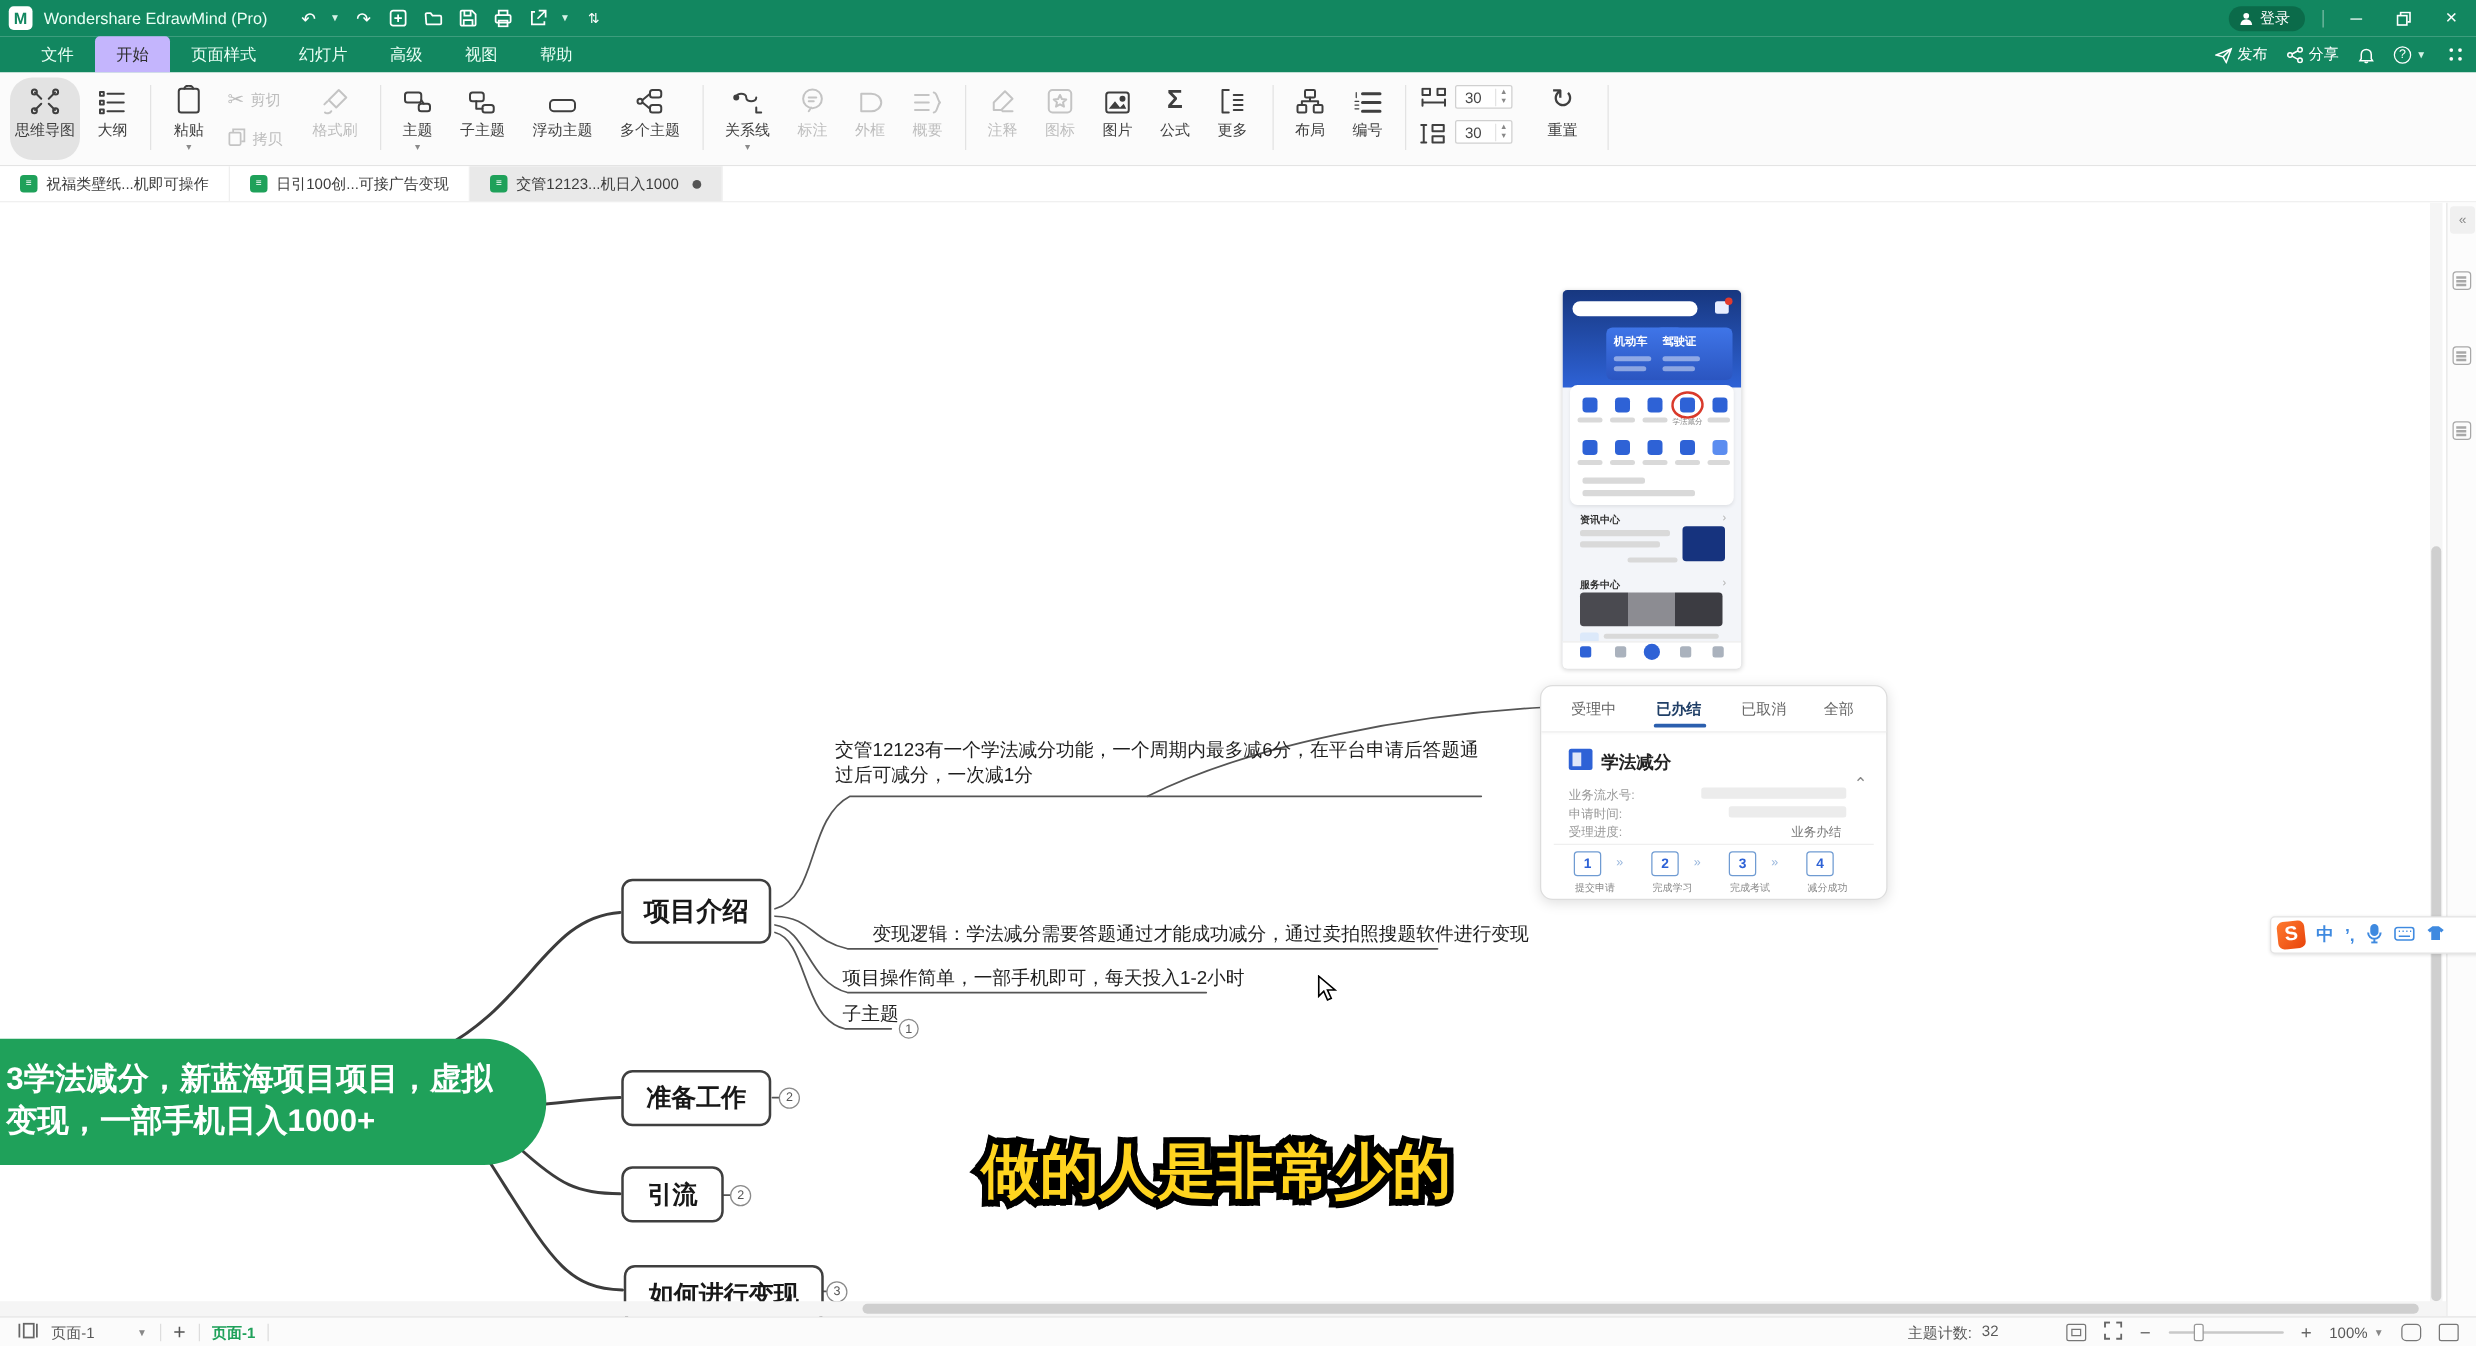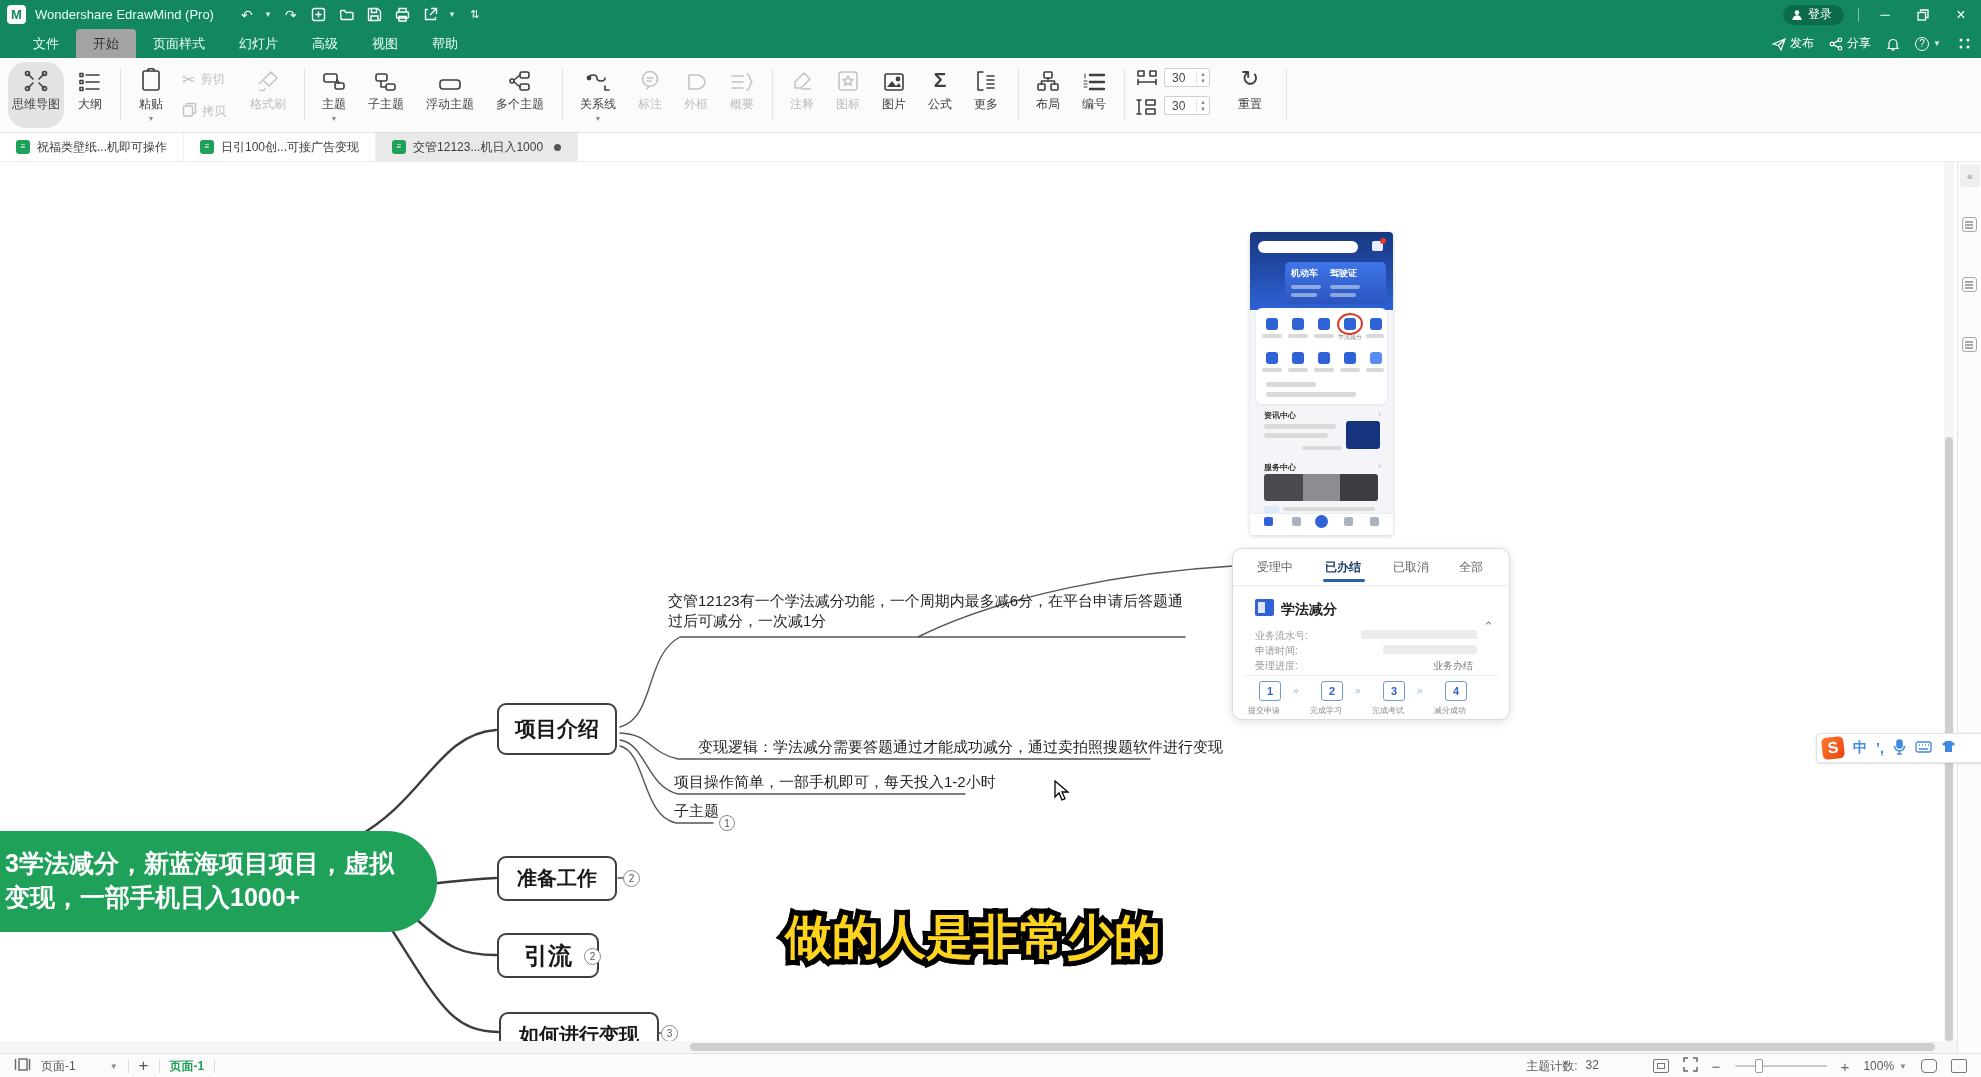--- a/index.html
+++ b/index.html
@@ -16,21 +16,21 @@
   .qbtn svg { display:block; }
   .qcaret { font-size:8px; color:#d6f2e6; width:10px; }
   .tb-right { position:absolute; right:8px; top:0; height:29px; display:flex; align-items:center; gap:14px; }
   .login-pill { background:#0b6b4a; border-radius:11px; height:20px; padding:0 12px 0 8px; display:flex; align-items:center; gap:5px; font-size:12px; color:#fff; }
   .vsep { width:1px; height:14px; background:rgba(255,255,255,.45); }
   .winbtn { width:24px; height:20px; display:flex; align-items:center; justify-content:center; font-size:13px; color:#fff; }
 
   
   #menubar { position:absolute; left:0; top:29px; width:1981px; height:29px; background:#128760; display:flex; align-items:center; }
   .menu-item { color:#eafff5; font-size:13px; padding:0 17px; height:29px; display:flex; align-items:center; }
-  .menu-item.active { background:#a3a3a3; color:#2f2f2f; border-radius:4px 4px 0 0; }
+  .menu-item.active { background:#c4b5fd; color:#2f2f2f; border-radius:4px 4px 0 0; }
   .menu-right { position:absolute; right:10px; top:0; height:29px; display:flex; align-items:center; gap:15px; color:#fff; font-size:12px; }
   .mr-item { display:flex; align-items:center; gap:4px; color:#fff; }
   .q-circle { width:14px; height:14px; border:1.2px solid #fff; border-radius:50%; font-size:10px; display:flex; align-items:center; justify-content:center; }
 
   
   #toolbar { position:absolute; left:0; top:58px; width:1981px; height:75px; background:#fbfbfb; border-bottom:1px solid #e4e4e4; }
   .tbtn { position:absolute; top:4px; height:66px; display:flex; flex-direction:column; align-items:center; justify-content:flex-start; color:#3f3f3f; border-radius:4px; }
   .tbtn .ticon { height:30px; display:flex; align-items:flex-end; justify-content:center; }
   .tbtn .tl { font-size:12px; margin-top:4px; white-space:nowrap; }
   .tbtn .car { font-size:7px; color:#8a8a8a; margin-top:2px; }
@@ -96,21 +96,21 @@
   .pbook { position:absolute; left:22px; top:50px; width:19px; height:17px; background:#2e62d6; border-radius:2px; }
   .pbook::after { content:""; position:absolute; left:3px; top:3px; width:7px; height:11px; background:#fff; opacity:.85; }
   .ptitle { position:absolute; left:48px; top:52px; font-size:14px; font-weight:bold; color:#222; }
   .pfield { position:absolute; left:22px; font-size:10px; color:#999; }
   .pval-blur { position:absolute; height:9px; background:#ececec; border-radius:2px; }
   .pval { position:absolute; font-size:10px; color:#777; }
   .pchev { position:absolute; left:250px; top:70px; color:#888; font-size:13px; }
   .psep2 { position:absolute; left:10px; top:126px; width:256px; height:1px; background:#efefef; }
   .stepbox { position:absolute; top:132px; width:22px; height:20px; border:1.5px solid #6f9bd2; border-radius:3px; color:#2e62d6; font-size:11px; font-weight:bold; display:flex; align-items:center; justify-content:center; background:#fff; }
   .steparrow { position:absolute; top:136px; color:#9bb8dd; font-size:10px; }
-  .steplabel { position:absolute; top:156px; width:44px; text-align:left; font-size:8px; color:#888; }
+  .steplabel { position:absolute; top:156px; width:44px; text-align:right; font-size:8px; color:#888; }
 
   
   #subtitle { position:absolute; left:727px; top:745px; width:492px; height:62px; text-align:center; z-index:5; font-size:47px; font-weight:900; line-height:60px; white-space:nowrap; }
   #subtitle .s-stroke { position:absolute; left:0; top:0; width:100%; color:#000; -webkit-text-stroke:10px #000;
      text-shadow:-4px -4px 0 #000, 4px -4px 0 #000, -4px 4px 0 #000, 4px 4px 0 #000, -5px 0 0 #000, 5px 0 0 #000, 0 -5px 0 #000, 0 5px 0 #000; }
   #subtitle .s-fill { position:absolute; left:0; top:0; width:100%; color:#ffd41f; }
 
   
   #cursor { position:absolute; left:1053px; top:618px; z-index:7; }
 
@@ -528,21 +528,21 @@
 
     <div class="topic" style="left:497px; top:541px; width:120px; height:52px; font-size:21px;">
       <span>项目介绍</span>
     </div>
     <div class="topic" style="left:497px; top:694px; width:120px; height:45px; font-size:20px;">
       <span>准备工作</span>
     </div>
     <div class="badge" style="left:623px; top:708px;">
         <span>2</span>
       </div>
-    <div class="topic" style="left:497px; top:771px; width:102px; height:45px; font-size:24px;">
+    <div class="topic" style="left:497px; top:771px; width:82px; height:45px; font-size:20px;">
       <span>引流</span>
     </div>
     <div class="badge" style="left:584px; top:786px;">
         <span>2</span>
       </div>
     <div class="topic" style="left:499px; top:850px; width:160px; height:46px; font-size:20px;">
       <span>如何进行变现</span>
     </div>
     <div class="badge" style="left:661px; top:863px;">
         <span>3</span>

